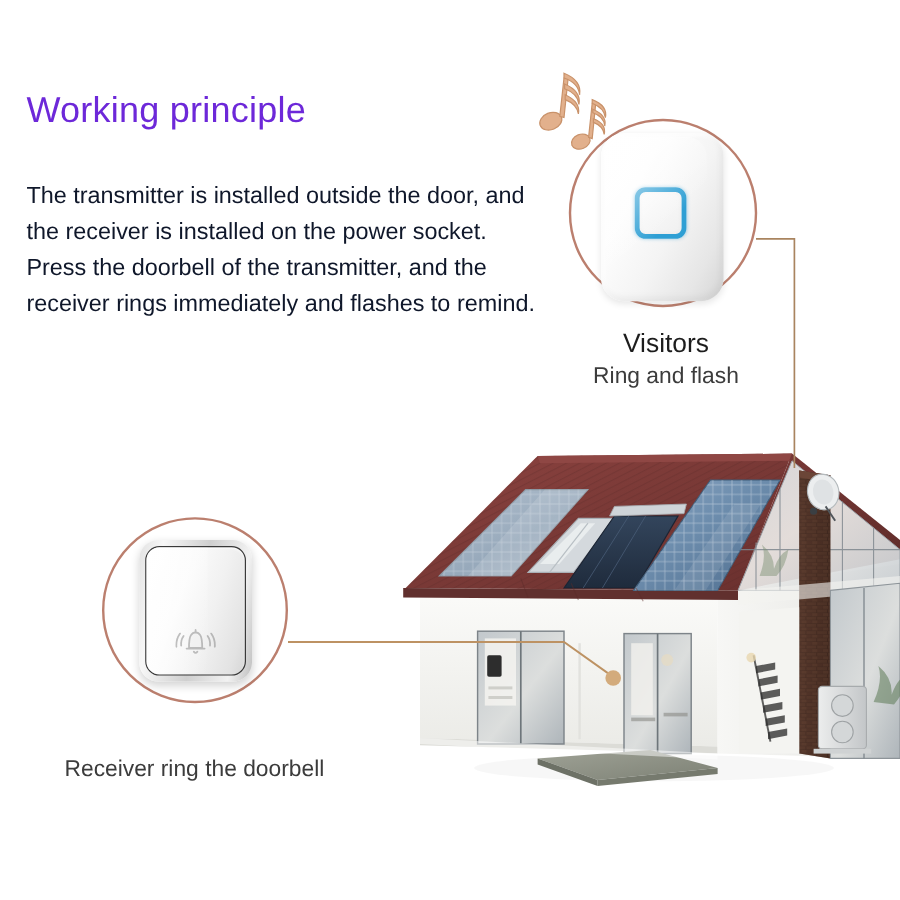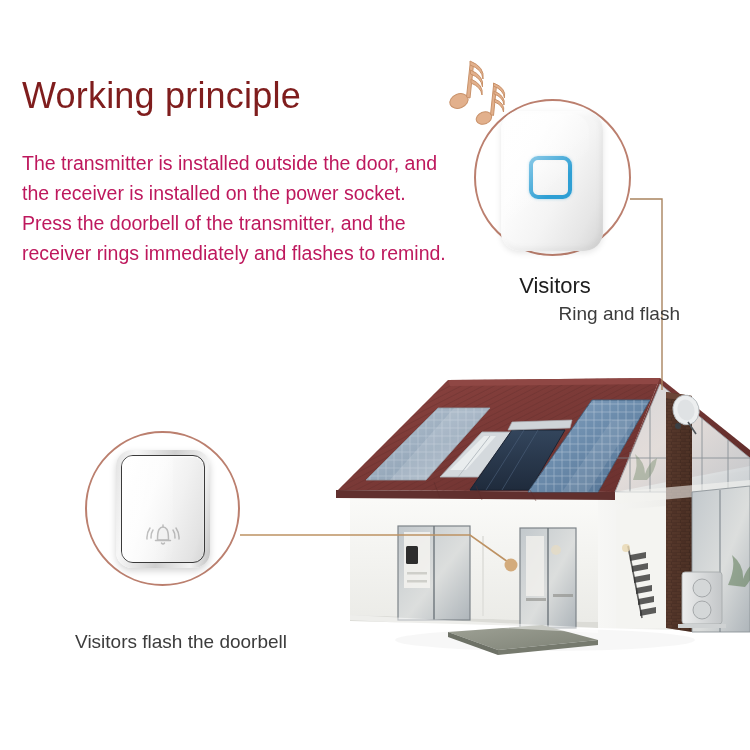--- a/index.html
+++ b/index.html
@@ -18,35 +18,35 @@
     height: 750px;
     background: #ffffff;
     overflow: hidden;
   }
 
   
   #heading {
     position: absolute;
     left: 22px;
     top: 76px;
-    font-size: 36px;
+    font-size: 30px;
     font-weight: 400;
-    color: #7f1d1d;
+    color: #6d28d9;
     letter-spacing: 0.2px;
     line-height: 1.1;
     white-space: nowrap;
   }
   #body-text {
     position: absolute;
     left: 22px;
     top: 148px;
     width: 430px;
     font-size: 19.5px;
     font-weight: 400;
-    color: #be185d;
+    color: #0f172a;
     line-height: 30px;
   }
 
   
   .connector-svg {
     position: absolute;
     left: 0;
     top: 0;
     width: 750px;
     height: 750px;
@@ -171,21 +171,21 @@
   
   .callout-title {
     position: absolute;
     text-align: center;
     font-size: 22px;
     color: #1d1d1d;
     white-space: nowrap;
   }
   .callout-sub {
     position: absolute;
-    text-align: right;
+    text-align: center;
     font-size: 19px;
     color: #3c3c3c;
     white-space: nowrap;
   }
   #receiver-title { left: 430px; top: 273px; width: 250px; }
   #receiver-sub   { left: 430px; top: 303px; width: 250px; }
   #launcher-title { left: 37px;  top: 601px; width: 250px; }
   #launcher-sub   { left: 37px;  top: 631px; width: 250px; }
 
   
@@ -459,15 +459,15 @@
           <line x1="17" y1="4" x2="17" y2="6"></line>
           <path d="M7 9 q-2.5 3.5 -2 8"></path>
           <path d="M27 9 q2.5 3.5 2 8"></path>
           <path d="M4 7 q-3.5 5 -3 11"></path>
           <path d="M30 7 q3.5 5 3 11"></path>
         </g>
       </svg>
     </div>
   </div>
 
-  <div id="launcher-sub" class="callout-sub">Visitors flash the doorbell</div>
+  <div id="launcher-sub" class="callout-sub">Receiver ring the doorbell</div>
 
 </div>
 
 </body></html>

